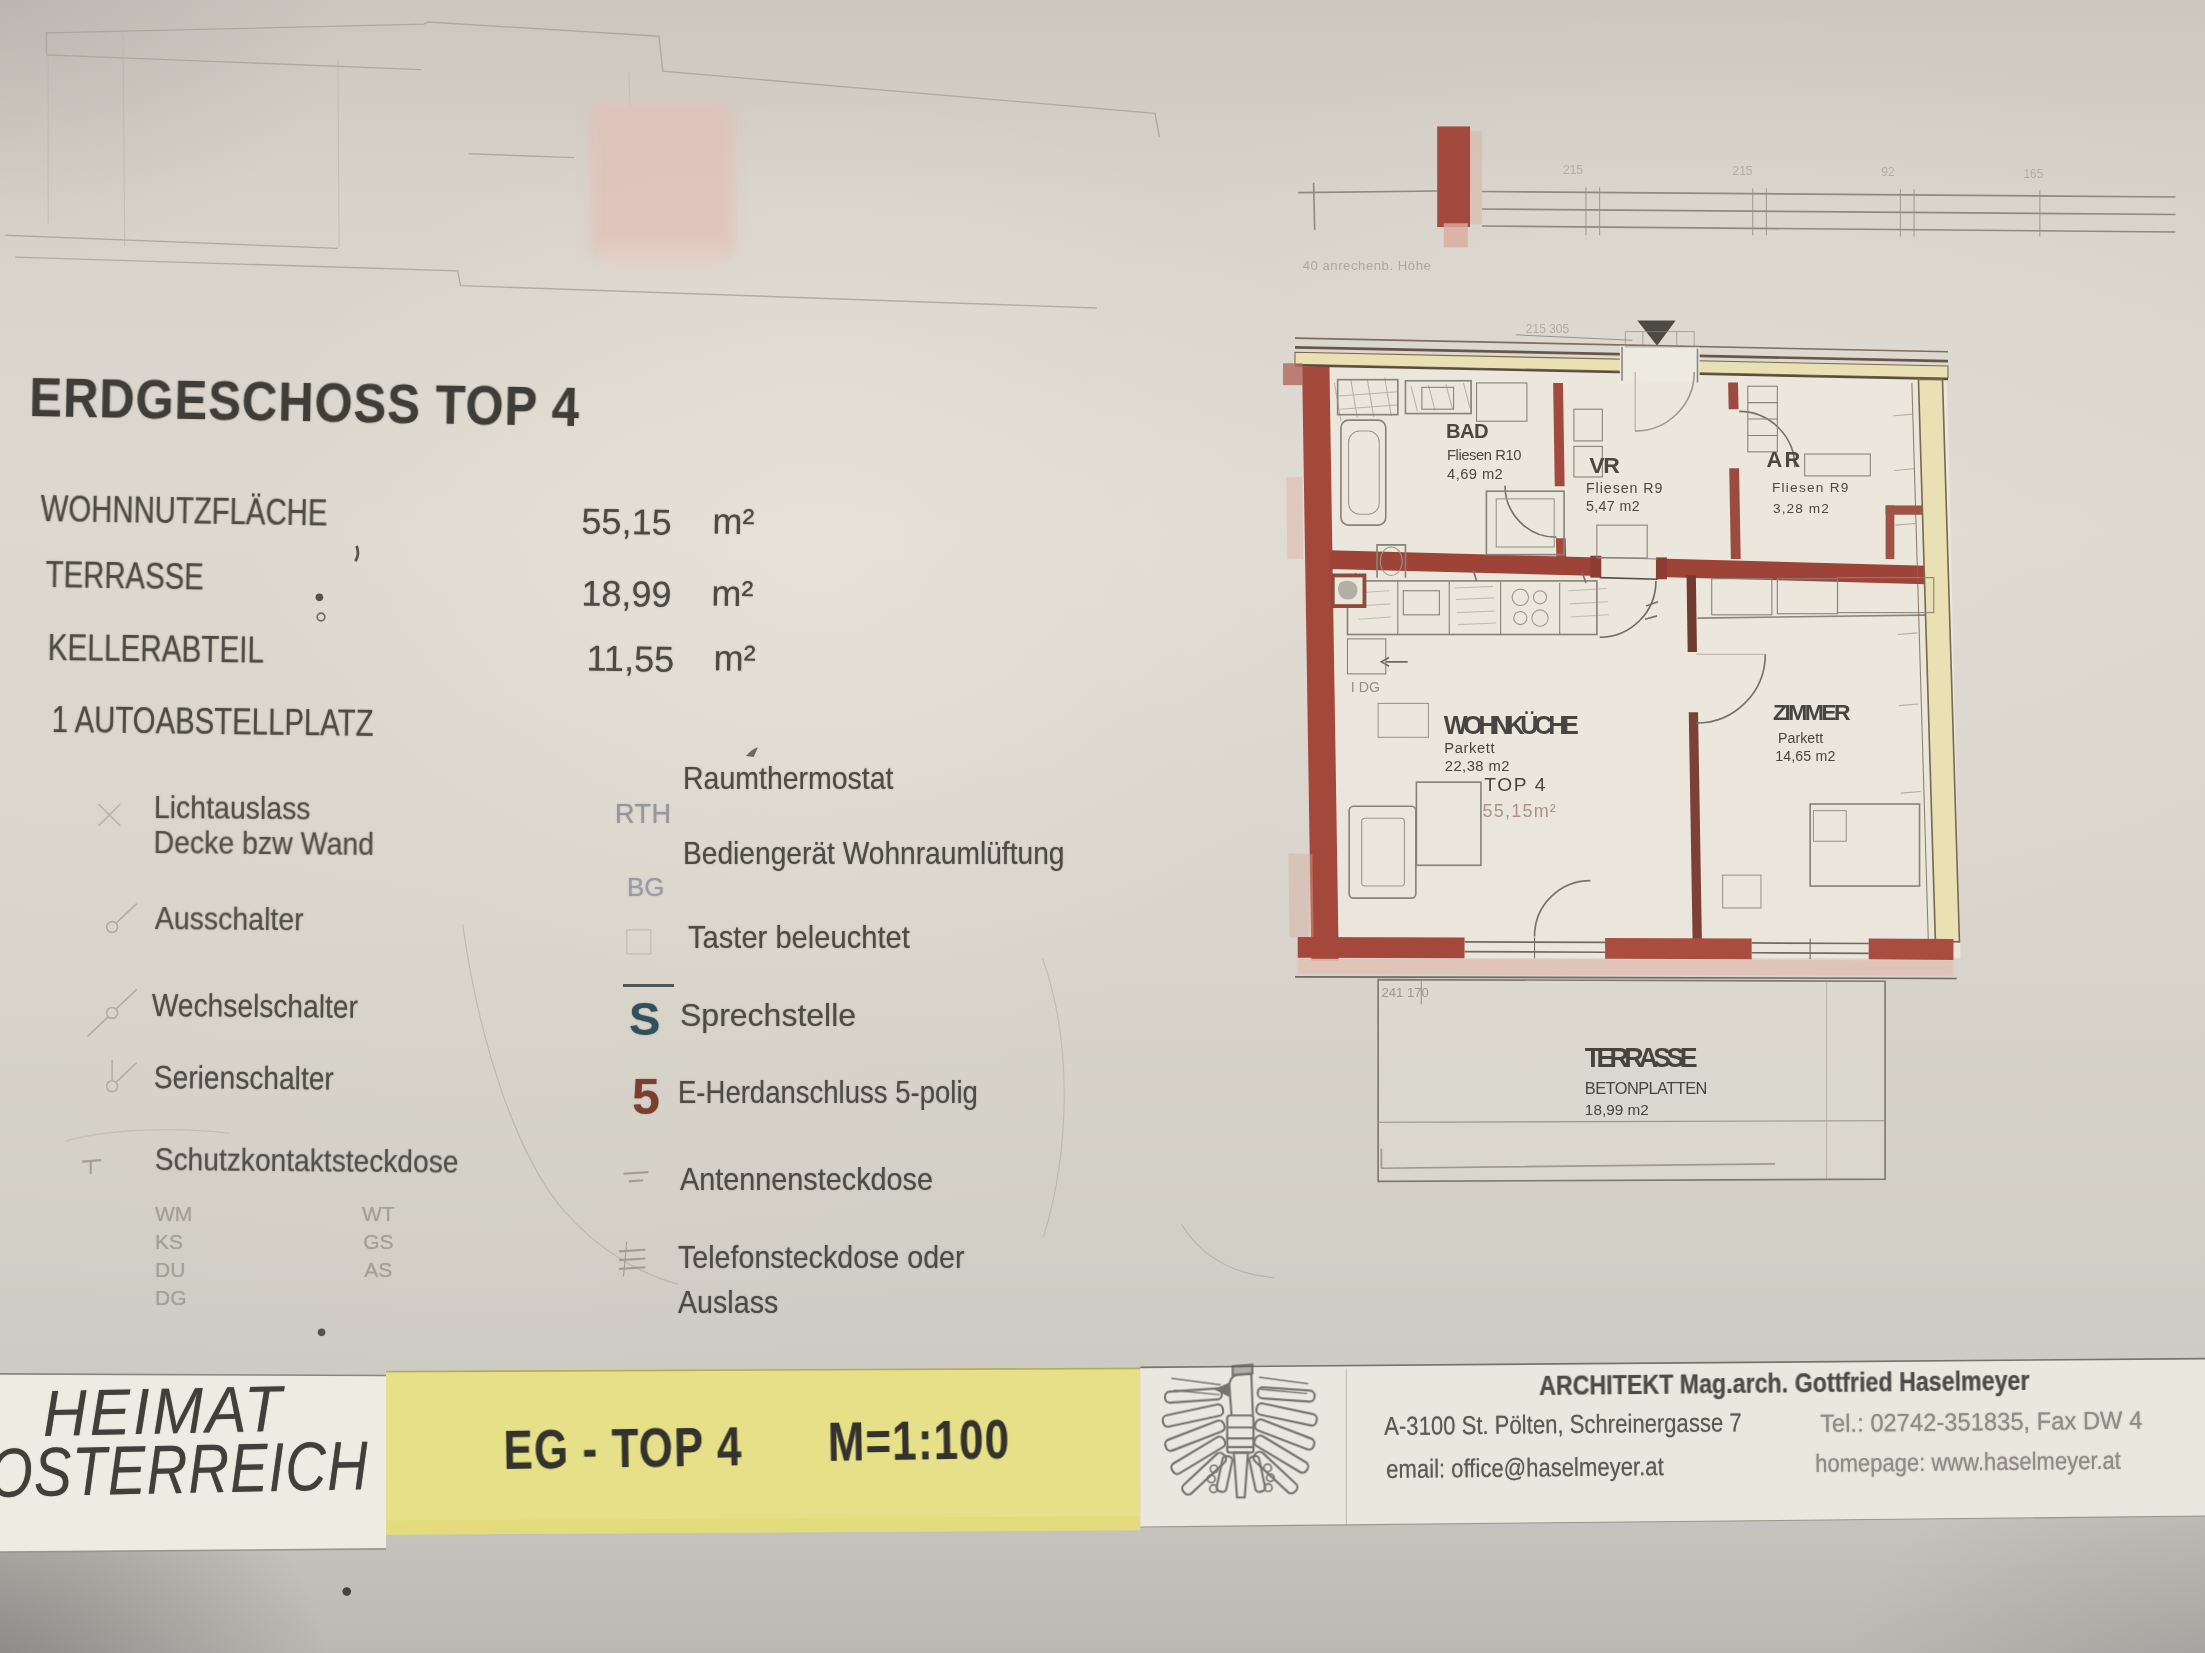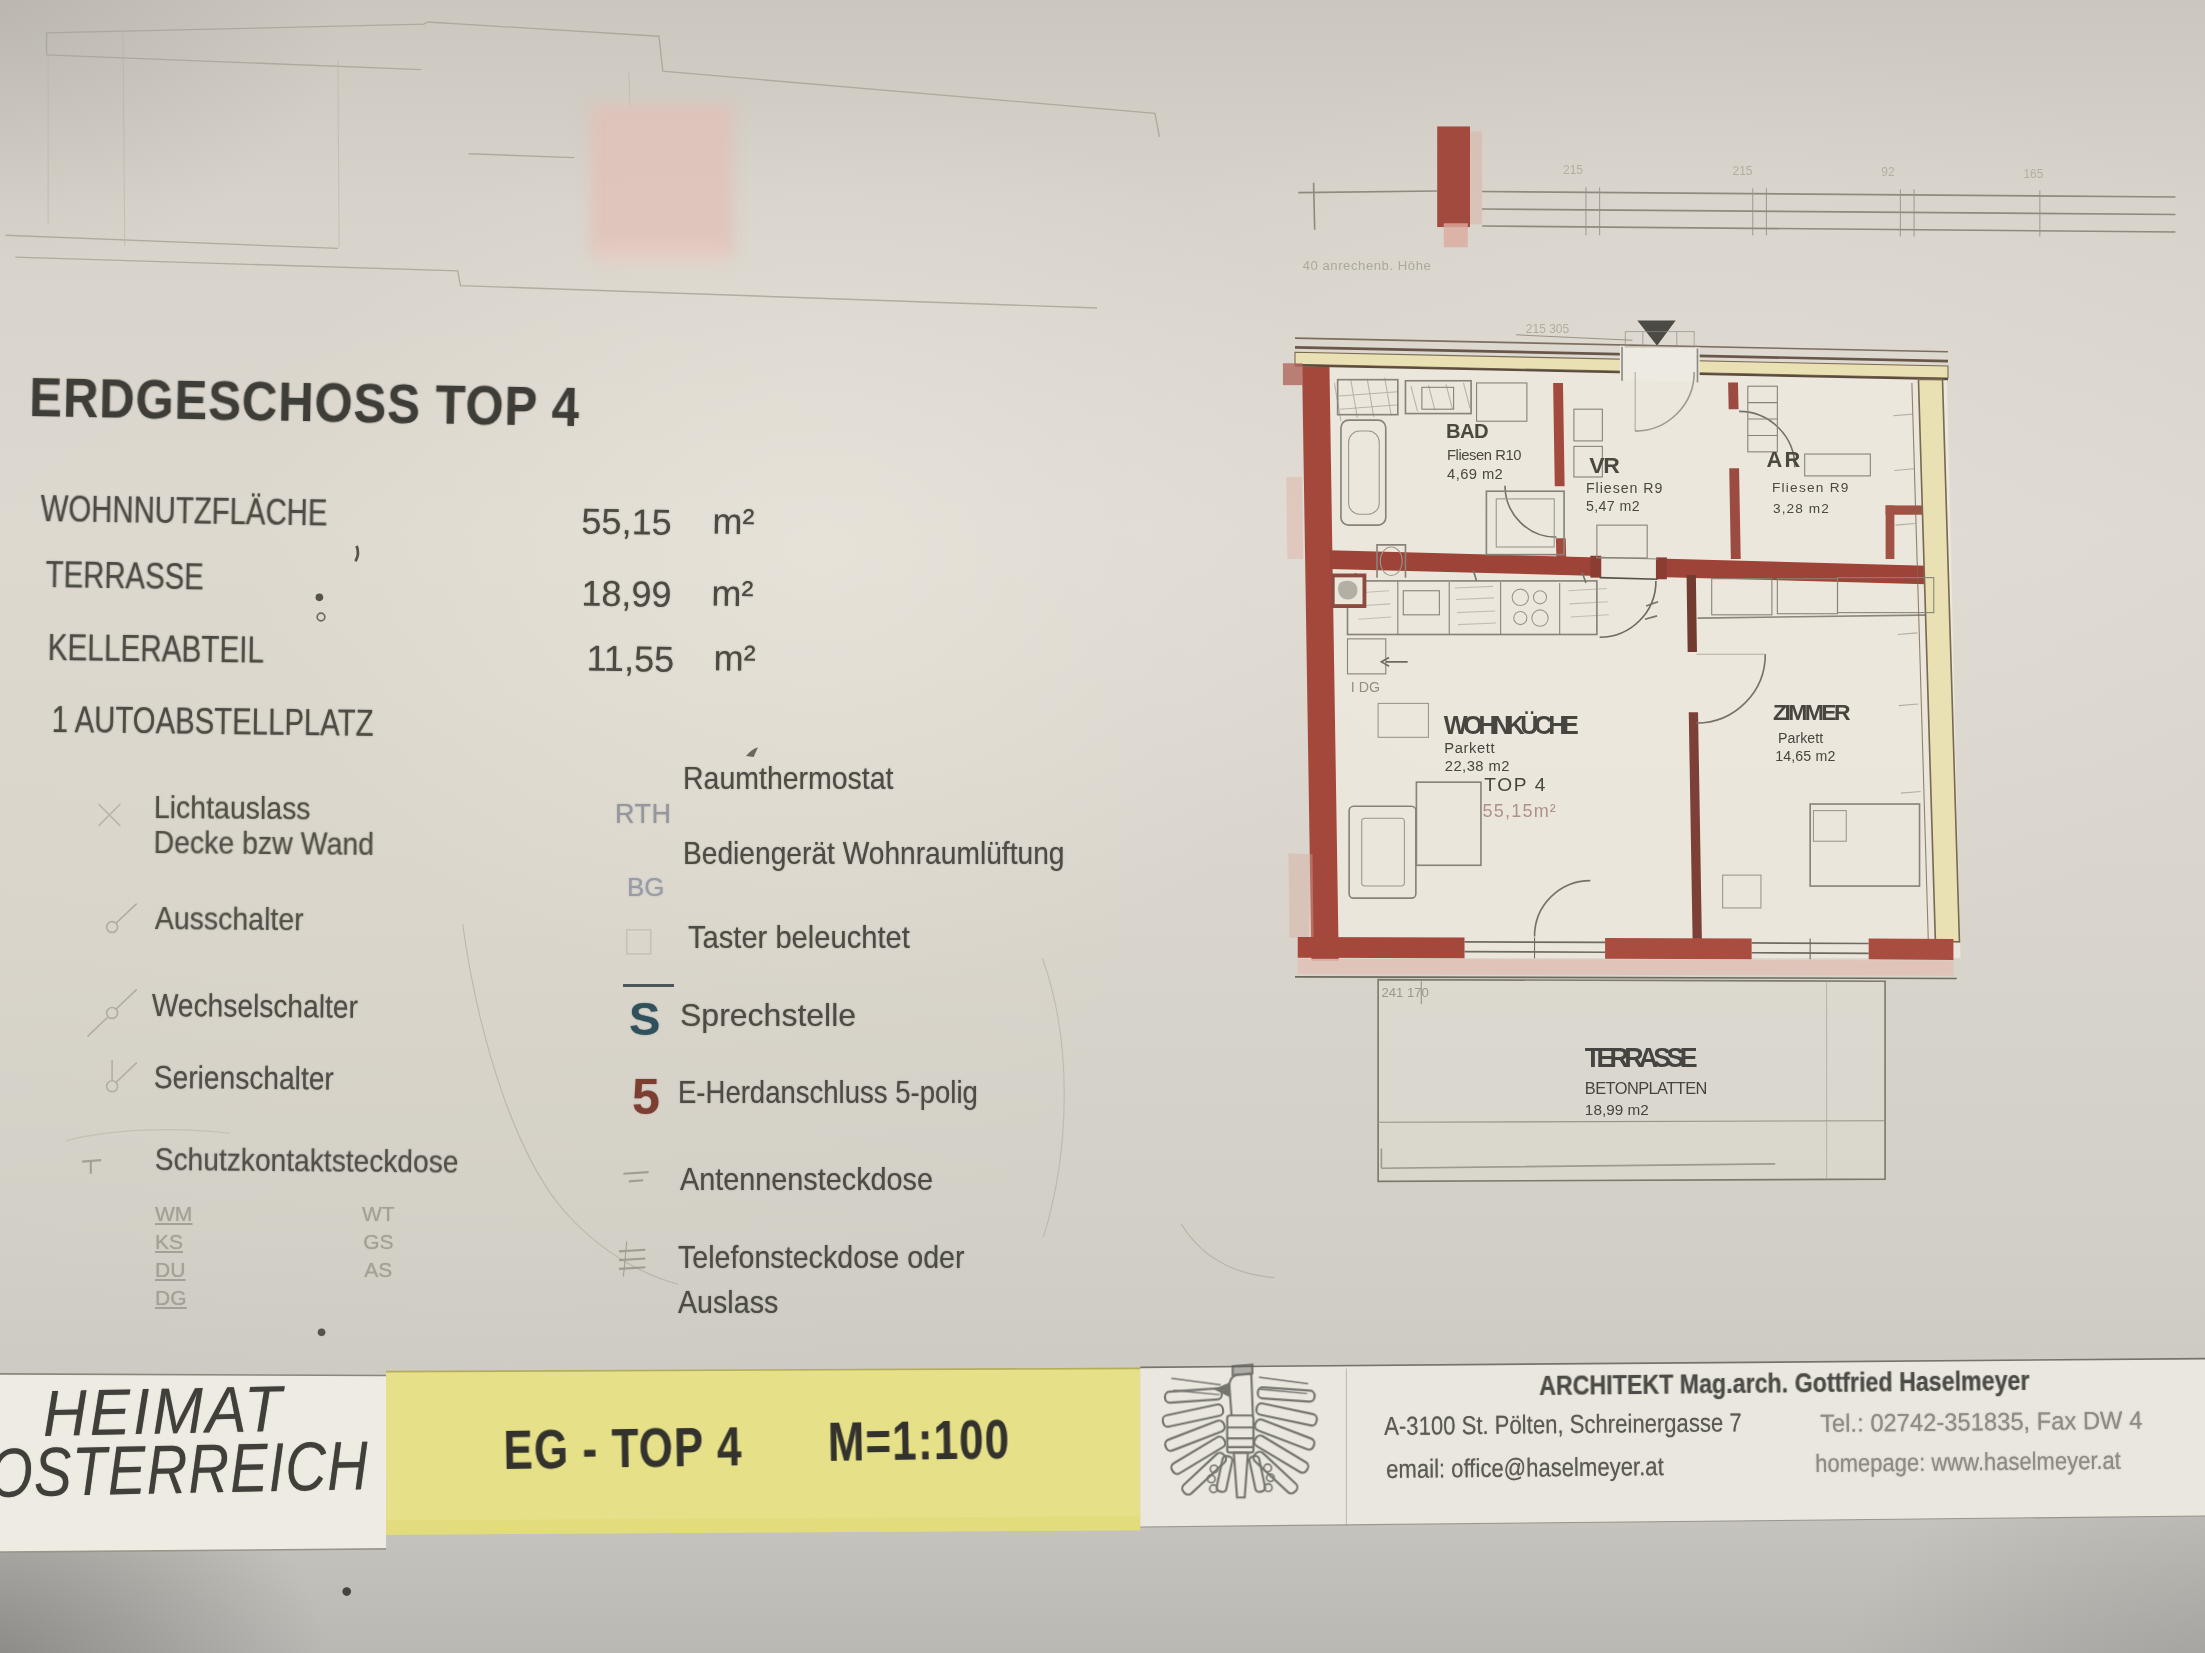--- a/index.html
+++ b/index.html
@@ -464,21 +464,21 @@
 <div class="t soft" style="left:680px;top:997px;font-size:32px;color:#4c4b44;">Sprechstelle</div>
 
 <div class="t" style="left:632px;top:1068px;font-size:50px;font-weight:bold;color:#7c3e30;text-shadow:0 0 1.6px rgba(124,62,48,0.6);">5</div>
 
 <div class="t soft" style="left:678px;top:1074px;font-size:32px;color:#4c4b44;transform:scaleX(0.86);transform-origin:0 0;">E-Herdanschluss 5-polig</div>
 
 <div class="t soft" style="left:680px;top:1161px;font-size:32px;color:#4c4b44;transform:scaleX(0.90);transform-origin:0 0;">Antennensteckdose</div>
 
 <div class="t soft" style="left:678px;top:1235px;font-size:32px;color:#4c4b44;line-height:45px;transform:scaleX(0.895);transform-origin:0 0;">Telefonsteckdose oder<br>Auslass</div>
 
-<div class="t faint" style="left:155px;top:1200px;font-size:21px;line-height:28px;text-decoration:underline;">WM<br>KS<br>DU<br>DG</div>
+<div class="t faint" style="left:155px;top:1200px;font-size:21px;line-height:28px;">WM<br>KS<br>DU<br>DG</div>
 
 
 <div class="t faint" style="left:362px;top:1200px;font-size:21px;line-height:28px;text-align:center;">WT<br>GS<br>AS</div>
 
 
 <div class="t" style="left:42px;top:1376px;font-size:65px;font-style:italic;color:#403f3a;letter-spacing:2.7px;transform:rotate(-1.2deg) scaleX(0.94);transform-origin:0 0;text-shadow:0 0 1.1px rgba(60,59,54,0.5);">HEIMAT</div>
 <div class="t" style="left:-12px;top:1434px;font-size:69px;font-style:italic;color:#403f3a;letter-spacing:1.1px;transform:rotate(-1.2deg) scaleX(0.82);transform-origin:0 0;text-shadow:0 0 1.1px rgba(60,59,54,0.5);">OSTERREICH</div>
 
 <div class="t" style="left:503px;top:1417px;font-size:56px;font-weight:bold;color:#33322d;letter-spacing:1.6px;transform:rotate(-0.9deg) scaleX(0.78);transform-origin:0 0;text-shadow:0 0 1.1px rgba(51,50,45,0.5);">EG - TOP 4<span style="position:absolute;left:416px;top:-3.3px;">M=1:100</span></div>
 

